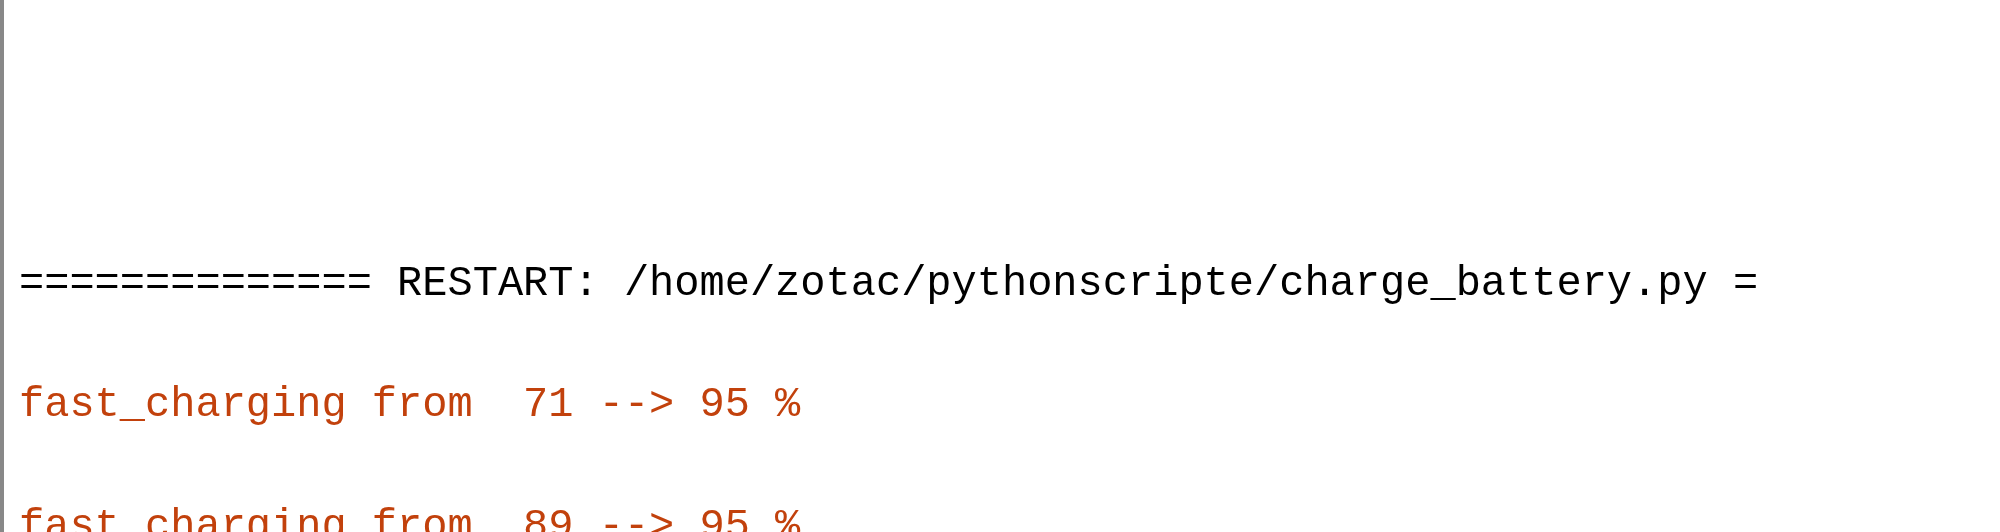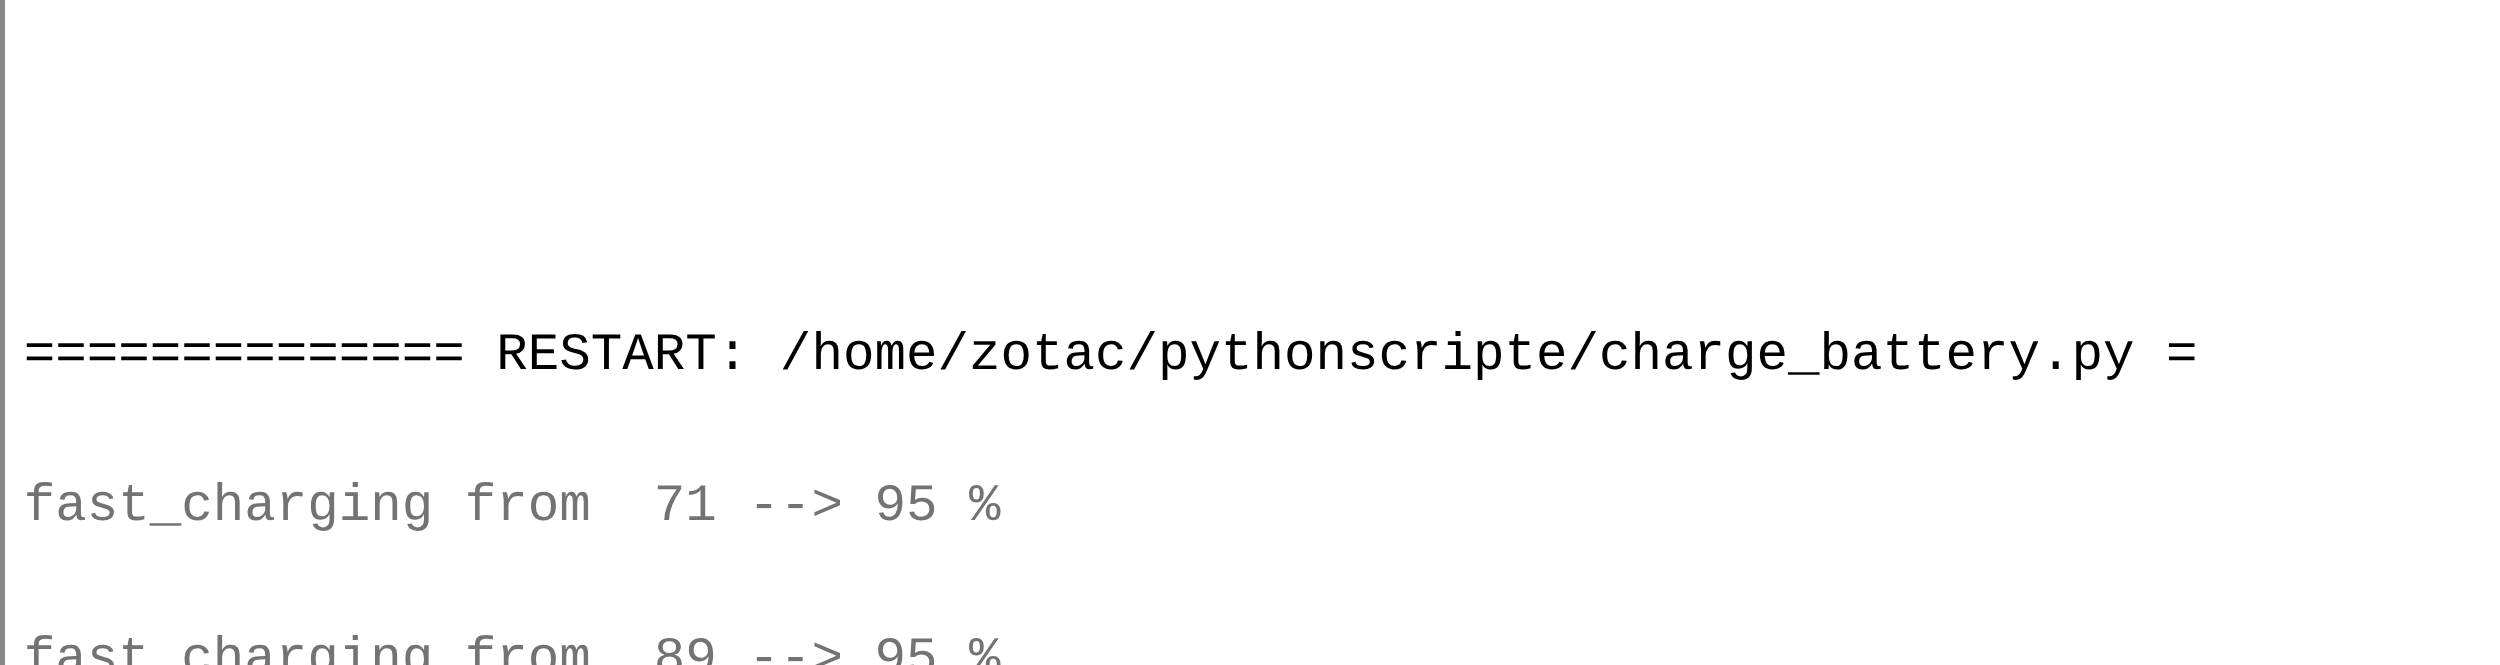--- a/index.html
+++ b/index.html
@@ -13,21 +13,21 @@
       color: #000000;
       border-left: 4px solid #888888;
     }
     .line {
       display: block;
     }
     .restart {
       color: #000000;
     }
     .output {
-      color: #737373;
+      color: #c2410c;
     }
   </style>
 </head>
 <body>
 
 
 
 <span class="line restart">============== RESTART: /home/zotac/pythonscripte/charge_battery.py =</span>
 <span class="line output">fast_charging from  71 --&gt; 95 %</span>
 <span class="line output">fast_charging from  89 --&gt; 95 %</span>

